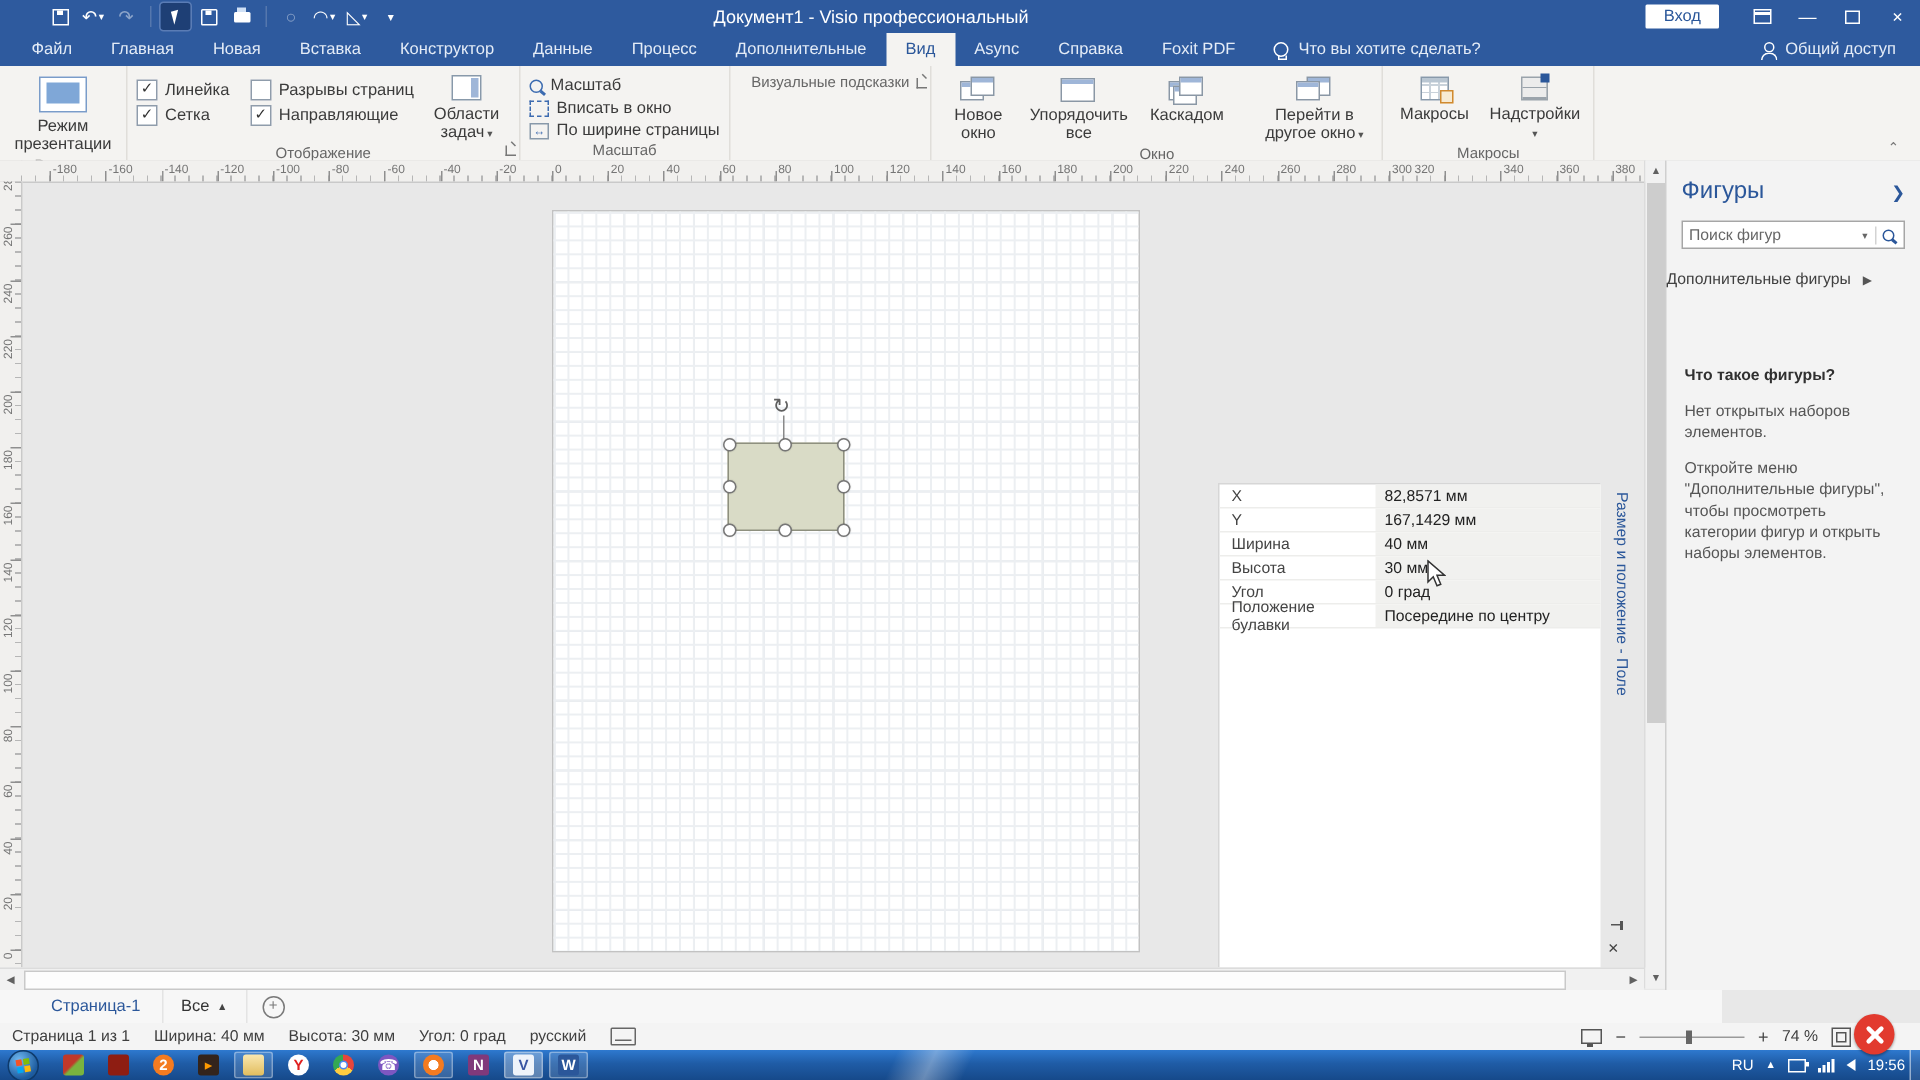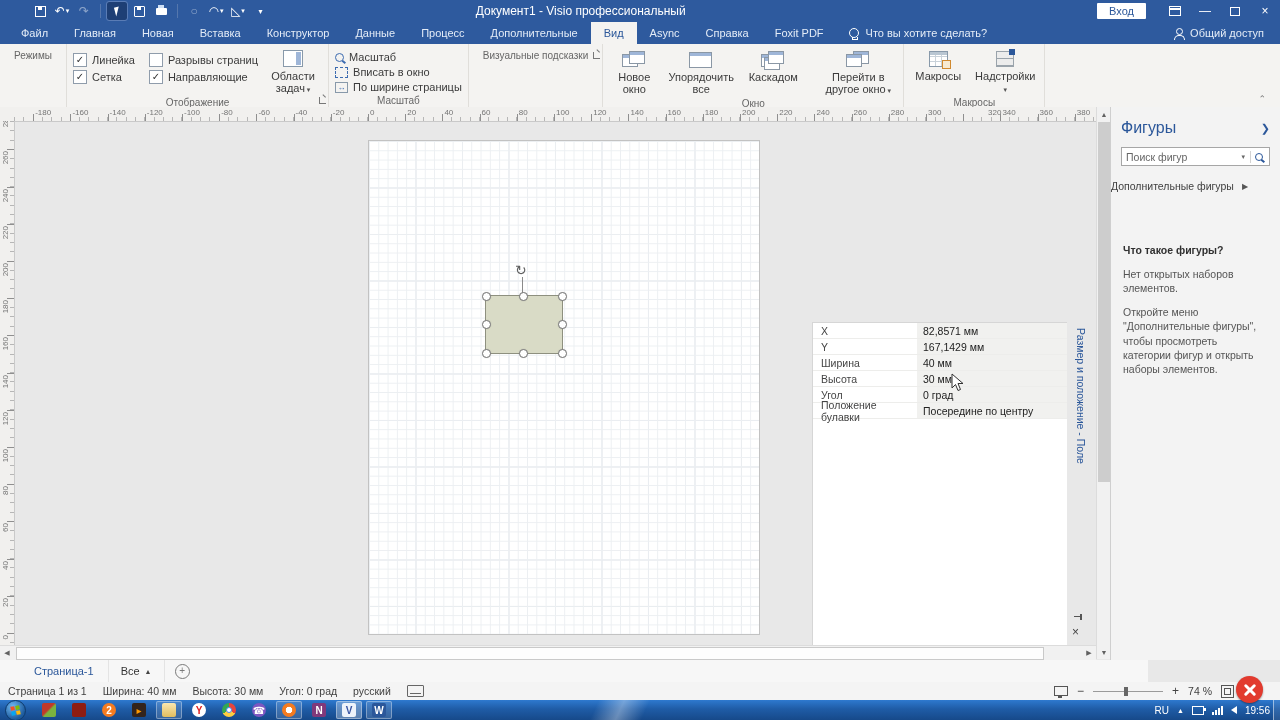--- a/index.html
+++ b/index.html
@@ -260,20 +260,26 @@
       <span>Что вы хотите сделать?</span>
     </div>
     <div class="share">
       <span class="person"></span>
       <span>Общий доступ</span>
     </div>
   </div>
 
   <div class="ribbon">
     <div class="rgroup">
+      <div class="rbody">
+        <div class="bigbtn" style="width:66px;">
+          <div class="ic-monitor"></div>
+          <span class="bl">Режим презентации</span>
+        </div>
+      </div>
       <div class="rlabel">
           <span>Режимы</span>
         </div>
     </div>
 
     <div class="rgroup">
       <div class="rbody">
         <div class="cbgrid">
           <label class="cb checked">
             <span class="cbbox"></span>
@@ -434,21 +440,21 @@
         <span class="hLbl" style="left: 765.2px;">220</span>
         <i class="hTick" style="left: 800.4px;"></i>
         <span class="hLbl" style="left: 802.4px;">240</span>
         <i class="hTick" style="left: 837.6px;"></i>
         <span class="hLbl" style="left: 839.6px;">260</span>
         <i class="hTick" style="left: 874.8px;"></i>
         <span class="hLbl" style="left: 876.8px;">280</span>
         <i class="hTick" style="left: 912px;"></i>
         <span class="hLbl" style="left: 914px;">300</span>
         <i class="hTick" style="left: 949.2px;"></i>
-        <span class="hLbl" style="left: 974px;">320</span>
+        <span class="hLbl" style="left: 929px;">320</span>
         <i class="hTick" style="left: 986.4px;"></i>
         <span class="hLbl" style="left: 988.4px;">340</span>
         <i class="hTick" style="left: 1023.6px;"></i>
         <span class="hLbl" style="left: 1025.6px;">360</span>
         <i class="hTick" style="left: 1060.8px;"></i>
         <span class="hLbl" style="left: 1062.8px;">380</span>
       </div>
     <div class="vruler" id="vruler">
         <span class="vLbl" style="top: -6.8px;">280</span>
         <i class="vTick" style="top: 28.4px;"></i>

